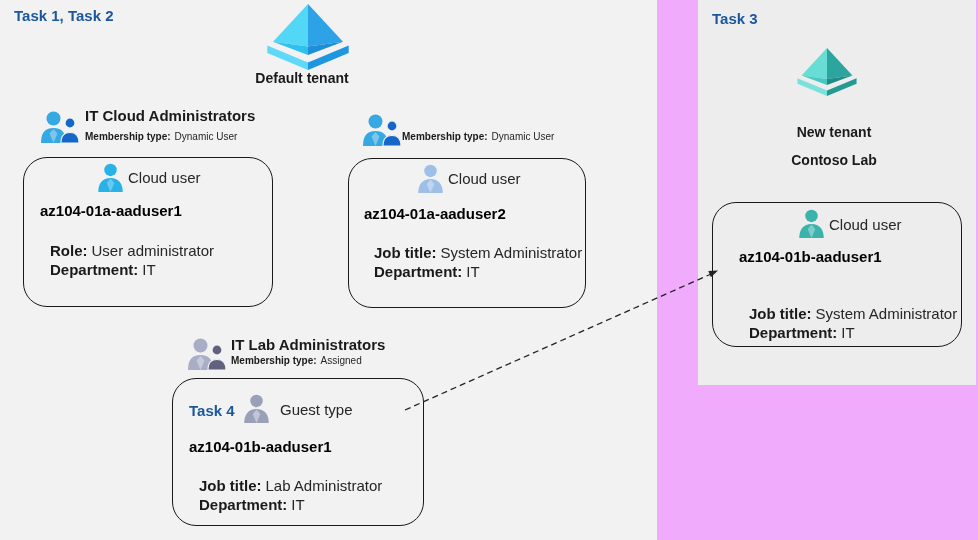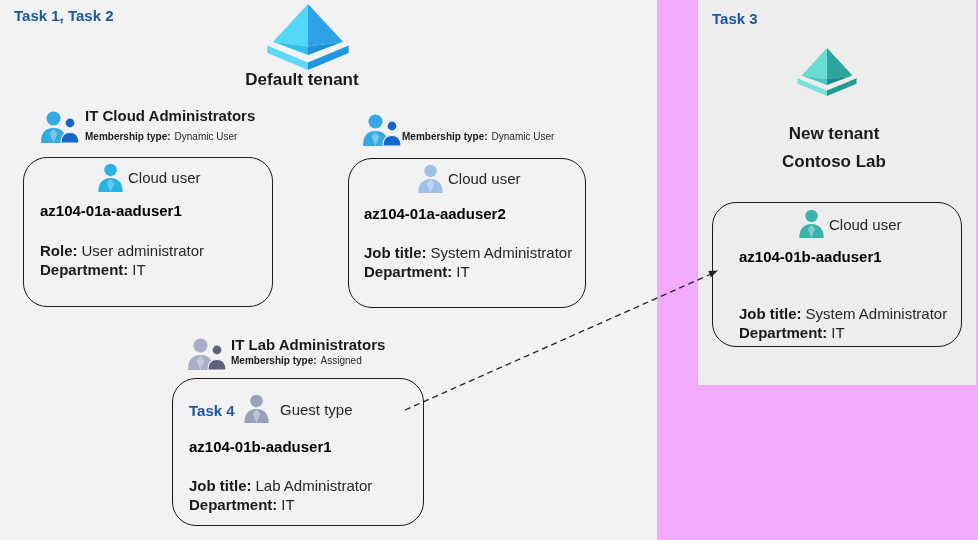--- a/index.html
+++ b/index.html
@@ -5,31 +5,31 @@
   html,body{margin:0;padding:0;background:#ffffff;}
   #stage{
     position:relative;width:978px;height:540px;overflow:hidden;
     font-family:"Liberation Sans","DejaVu Sans",sans-serif;
     color:#1f1f1f;background:#f0abfc;
   }
   .panel{position:absolute;}
   #panel-left{left:0;top:0;width:657px;height:540px;background:#f2f2f2;}
   #panel-right{left:698px;top:0;width:278px;height:385px;background:#ededed;}
   .task-label{position:absolute;font-size:15px;font-weight:700;color:#1b579c;white-space:nowrap;}
-  .tenant-name{position:absolute;font-size:17px;font-weight:700;color:#1a1a1a;text-align:center;white-space:nowrap;}
+  .tenant-name{position:absolute;font-size:14px;font-weight:700;color:#1a1a1a;text-align:center;white-space:nowrap;}
   .group-title{position:absolute;font-size:15px;font-weight:700;color:#1a1a1a;white-space:nowrap;}
   .membership{position:absolute;font-size:10px;color:#262626;white-space:nowrap;}
   .membership .lbl{font-weight:700;margin-right:4px;color:#1a1a1a;}
   .user-box{
     position:absolute;border:1.6px solid #1a1a1a;border-radius:24px;background:transparent;
   }
   .ubox-header-label{position:absolute;font-size:15px;color:#262626;white-space:nowrap;}
   .ubox-name{position:absolute;font-size:15px;font-weight:700;color:#000;white-space:nowrap;}
   .ubox-fields{position:absolute;font-size:15px;color:#262626;}
-  .ubox-fields .frow{line-height:19px;white-space:nowrap;}
+  .ubox-fields .frow{line-height:19px;white-space:nowrap;margin-left:10px;}
   .ubox-fields .lbl{font-weight:700;margin-right:4px;color:#1a1a1a;}
   .icon{position:absolute;}
   svg{display:block;}
 </style>
 </head>
 <body>
 
 <div id="stage">
 
   <div id="panel-left" class="panel"></div>

